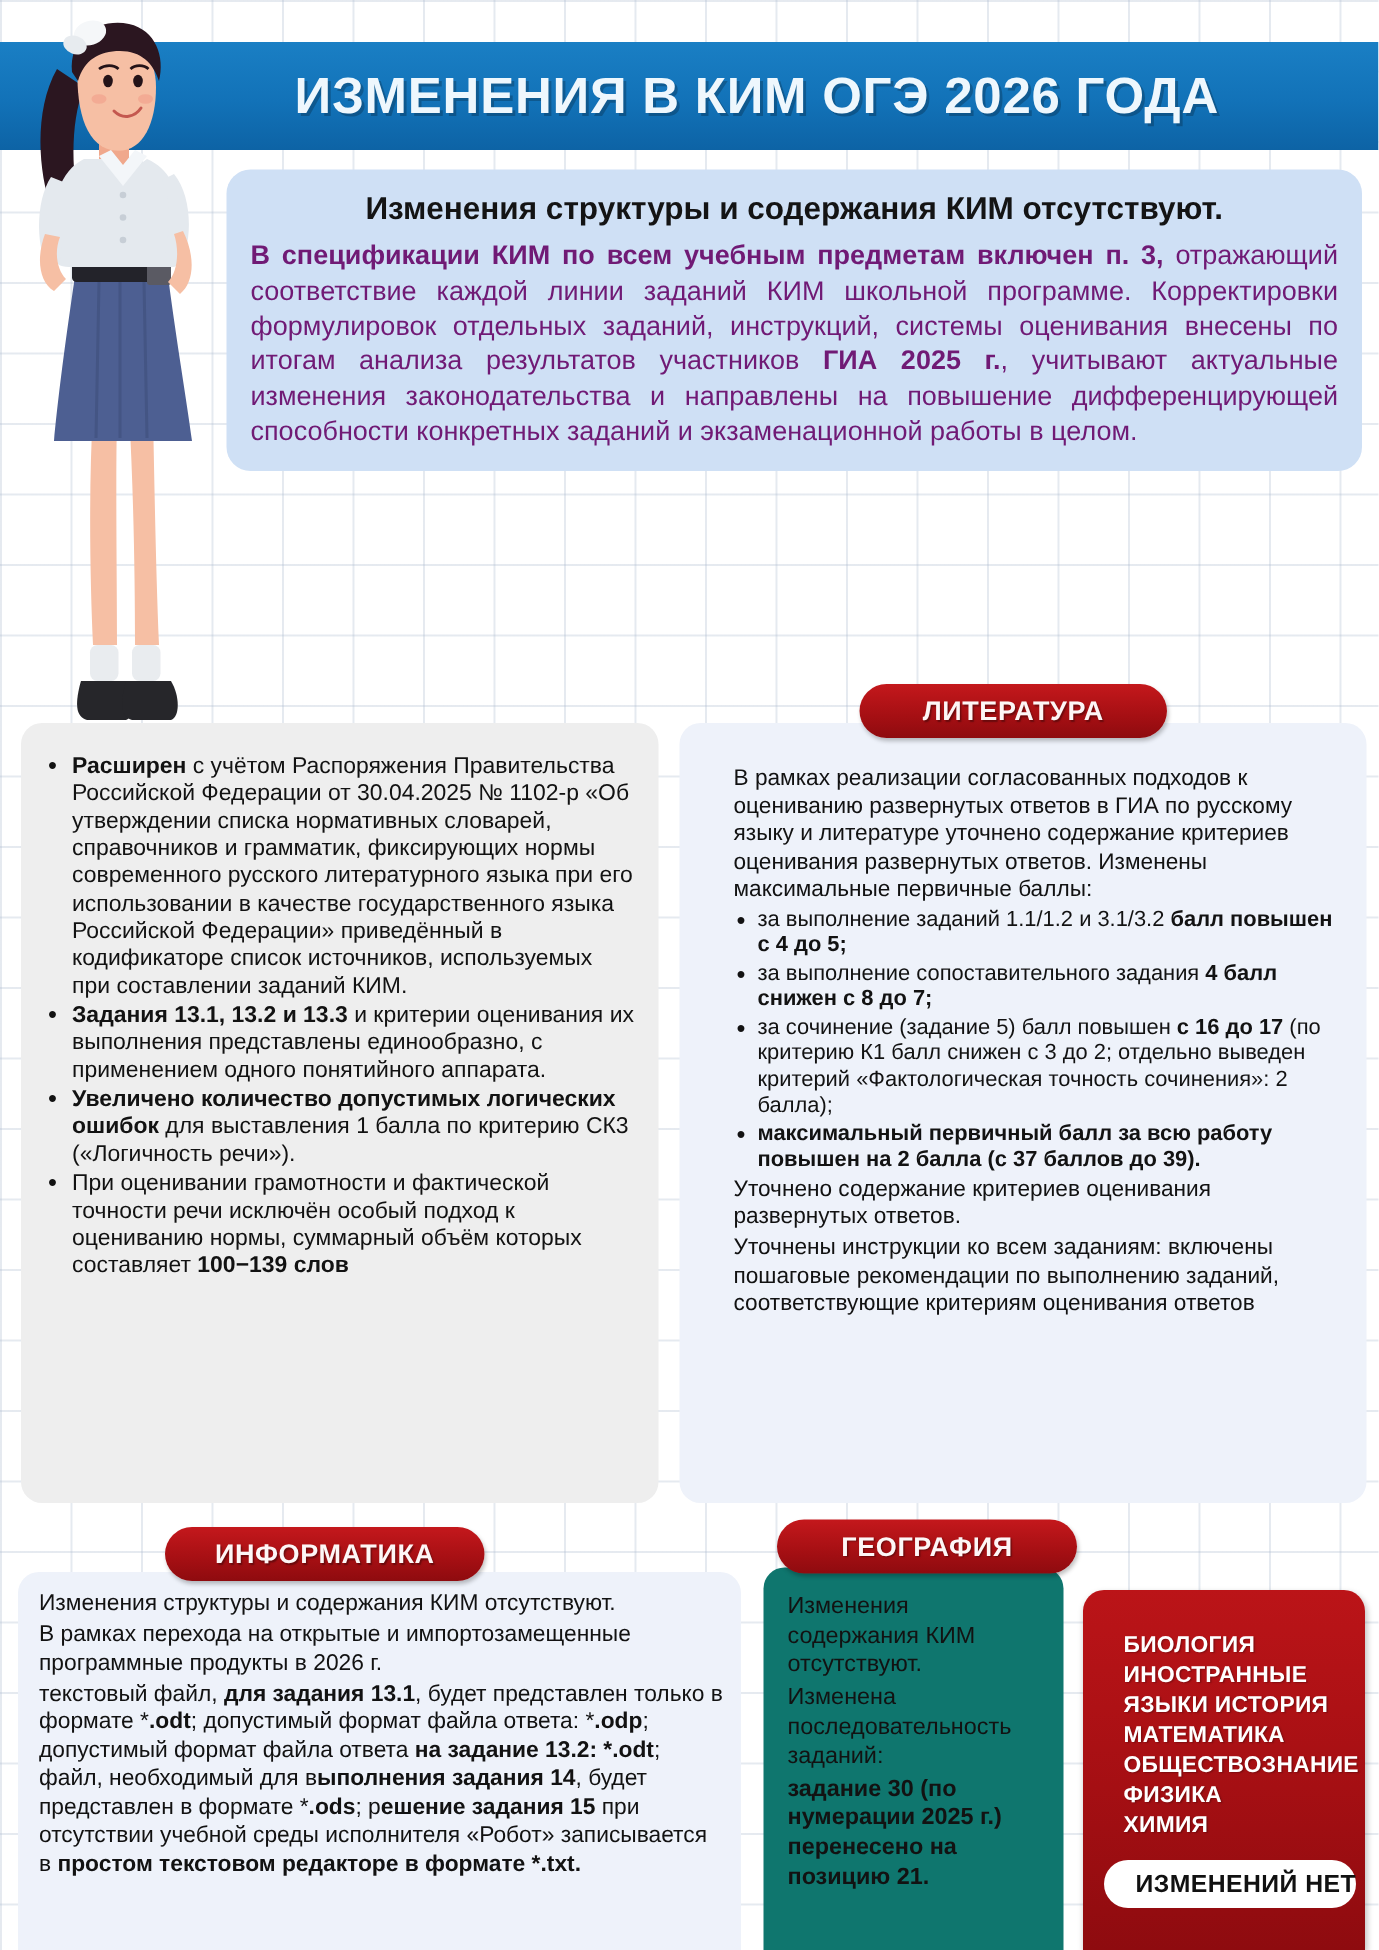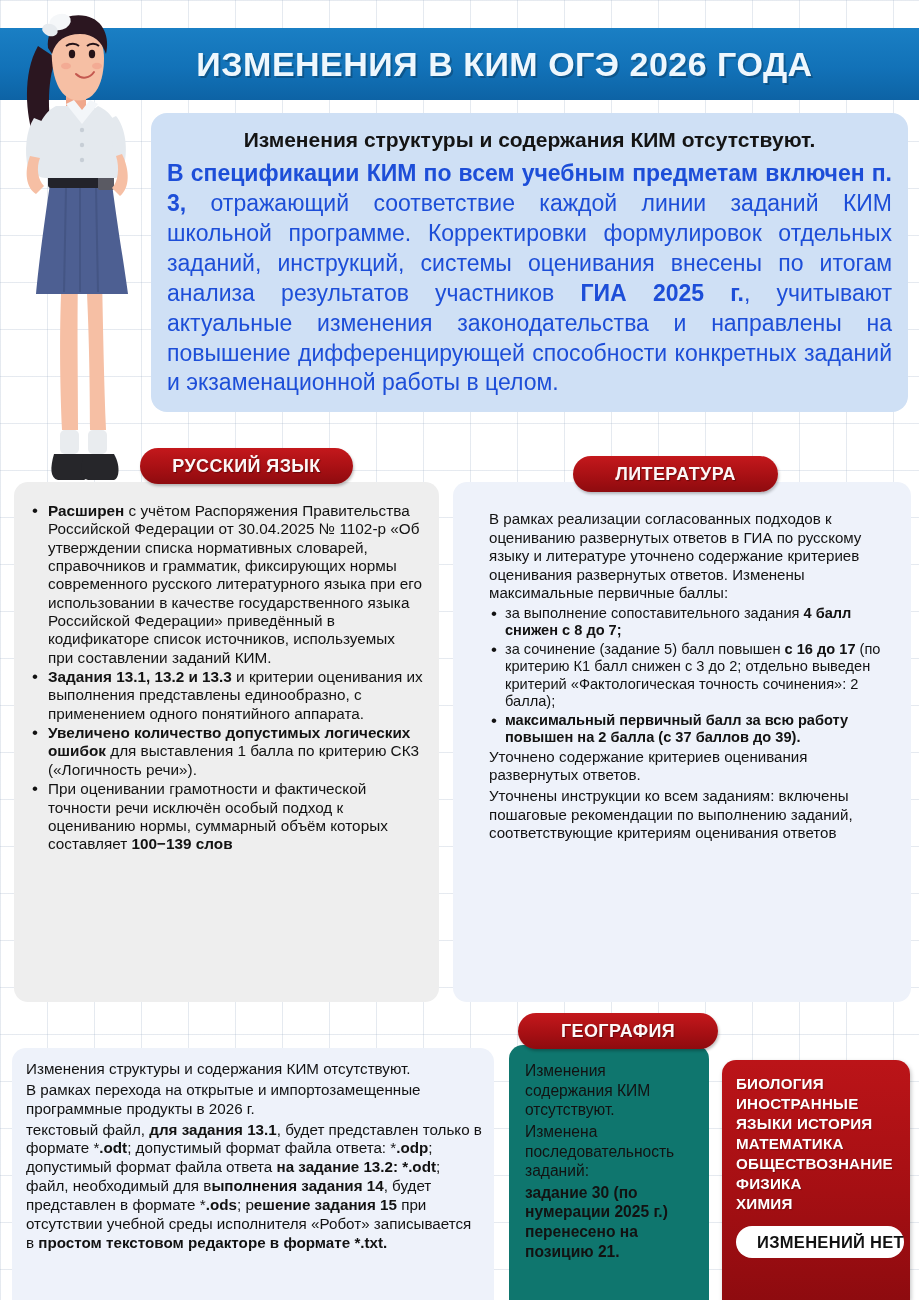--- a/index.html
+++ b/index.html
@@ -38,21 +38,21 @@
   .intro-panel {
     position: absolute; left: 151px; top: 113px; width: 757px;
     background: #cfe0f5; border-radius: 16px;
     padding: 14px 16px 14px 16px; box-sizing: border-box;
   }
   .intro-title {
     text-align: center; font-weight: bold; font-size: 21px; color: #141414;
     line-height: 1.25; margin-bottom: 6px;
   }
   .intro-body {
-    font-size: 23px; color: #1d4ed8; line-height: 1.3; text-align: justify;
+    font-size: 18px; color: #701a75; line-height: 1.3; text-align: justify;
   }
   .intro-body b { font-weight: bold; }
 
   
   .badge {
     position: absolute; height: 36px; border-radius: 18px;
     background: linear-gradient(to bottom, #c4181c 0%, #a50f13 60%, #8e0b0f 100%);
     display: flex; align-items: center; justify-content: center;
     box-shadow: 1px 2px 3px rgba(0,0,0,0.25);
     z-index: 5;
@@ -103,21 +103,21 @@
   }
   ul.bul.inner > li { font-size: 14.6px; padding-left: 18px; }
   ul.bul.inner { margin-left: 18px; }
   b { font-weight: bold; }
 
   .para { font-size: 15.3px; line-height: 1.22; color: #121212; margin: 0 0 2px 0; }
   #panel-lit .para { font-size: 15.1px; line-height: 1.23; margin-left: 20px; }
   #panel-inf .para { font-size: 15.2px; line-height: 1.24; }
   #panel-geo .para { font-size: 15.6px; line-height: 1.26; }
 
-  .red-list { margin: 0; padding: 0; list-style: none; }
+  .red-list { margin: 13px; padding: 0; list-style: none; }
   .red-list li {
     color: #ffffff; font-weight: bold; font-size: 15.2px; line-height: 1.32;
     letter-spacing: 0.2px; text-shadow: 1px 1px 1px rgba(0,0,0,0.25);
   }
   .white-pill {
     margin-top: 12px; background: #ffffff; border-radius: 16px; height: 32px;
     display: flex; align-items: center; justify-content: flex-end; width: 168px;
   }
   .white-pill span {
     color: #111111; font-weight: bold; font-size: 16.5px; letter-spacing: 0.3px;
@@ -182,46 +182,47 @@
     <ellipse cx="62" cy="60" rx="5" ry="3.2" fill="#f09a86" opacity="0.55"></ellipse>
     <ellipse cx="93" cy="60" rx="5" ry="3.2" fill="#f09a86" opacity="0.55"></ellipse>
     <path d="M72 68 C78 74 86 72 90 66" stroke="#c4584f" stroke-width="2" fill="none" stroke-linecap="round"></path>
   </svg>
 
   <div class="intro-panel">
     <div class="intro-title">Изменения структуры и содержания КИМ отсутствуют.</div>
     <div class="intro-body"><b>В спецификации КИМ по всем учебным предметам включен п. 3,</b><span> отражающий соответствие каждой линии заданий КИМ школьной программе. Корректировки формулировок отдельных заданий, инструкций, системы оценивания внесены по итогам анализа результатов участников </span><b>ГИА 2025 г.</b><span>, учитывают актуальные изменения законодательства и направлены на повышение дифференцирующей способности конкретных заданий и экзаменационной работы в целом.</span></div>
   </div>
 
-  <div class="badge" id="badge-rus">
-    <span>РУССКИЙ ЯЗЫК</span>
-  </div>
   <div class="panel" id="panel-rus">
     <ul class="bul">
       <li><b>Расширен</b><span> с учётом Распоряжения Правительства Российской Федерации от 30.04.2025 № 1102-р «Об утверждении списка нормативных словарей, справочников и грамматик, фиксирующих нормы современного русского литературного языка при его использовании в качестве государственного языка Российской Федерации» приведённый в кодификаторе список источников, используемых при составлении заданий КИМ.</span></li>
       <li><b>Задания 13.1, 13.2 и 13.3</b><span> и критерии оценивания их выполнения представлены единообразно, с применением одного понятийного аппарата.</span></li>
       <li><b>Увеличено количество допустимых логических ошибок</b><span> для выставления 1 балла по критерию СК3 («Логичность речи»).</span></li>
       <li><span>При оценивании грамотности и фактической точности речи исключён особый подход к оцениванию нормы, суммарный объём которых составляет </span><b>100−139 слов</b></li>
     </ul>
   </div>
 
   <div class="badge" id="badge-lit">
     <span>ЛИТЕРАТУРА</span>
   </div>
   <div class="panel" id="panel-lit">
     <p class="para">В рамках реализации согласованных подходов к оцениванию развернутых ответов в ГИА по русскому языку и литературе уточнено содержание критериев оценивания развернутых ответов. Изменены максимальные первичные баллы:</p>
     <ul class="bul inner">
+      <li><span>за выполнение заданий 1.1/1.2 и 3.1/3.2 </span><b>балл повышен с 4 до 5;</b></li>
       <li><span>за выполнение сопоставительного задания </span><b>4 балл снижен с 8 до 7;</b></li>
       <li><span>за сочинение (задание 5) балл повышен </span><b>с 16 до 17</b><span> (по критерию К1 балл снижен с 3 до 2; отдельно выведен критерий «Фактологическая точность сочинения»: 2 балла);</span></li>
       <li><b>максимальный первичный балл за всю работу повышен на 2 балла (с 37 баллов до 39).</b></li>
     </ul>
     <p class="para">Уточнено содержание критериев оценивания развернутых ответов.</p>
     <p class="para">Уточнены инструкции ко всем заданиям: включены пошаговые рекомендации по выполнению заданий, соответствующие критериям оценивания ответов</p>
   </div>
 
+  <div class="badge" id="badge-inf">
+    <span>ИНФОРМАТИКА</span>
+  </div>
   <div class="panel" id="panel-inf">
     <p class="para">Изменения структуры и содержания КИМ отсутствуют.</p>
     <p class="para">В рамках перехода на открытые и импортозамещенные программные продукты в 2026 г.</p>
     <p class="para"><span>текстовый файл, </span><b>для задания 13.1</b><span>, будет представлен только в формате *</span><b>.odt</b><span>; допустимый формат файла ответа: *</span><b>.odp</b><span>;  допустимый формат файла ответа </span><b>на задание 13.2: *.odt</b><span>; файл, необходимый для в</span><b>ыполнения задания 14</b><span>, будет представлен в формате *</span><b>.ods</b><span>;  р</span><b>ешение задания 15</b><span> при отсутствии учебной среды исполнителя «Робот» записывается в </span><b>простом текстовом редакторе в формате *.txt.</b></p>
   </div>
 
   <div class="badge" id="badge-geo">
     <span>ГЕОГРАФИЯ</span>
   </div>
   <div class="panel" id="panel-geo">

